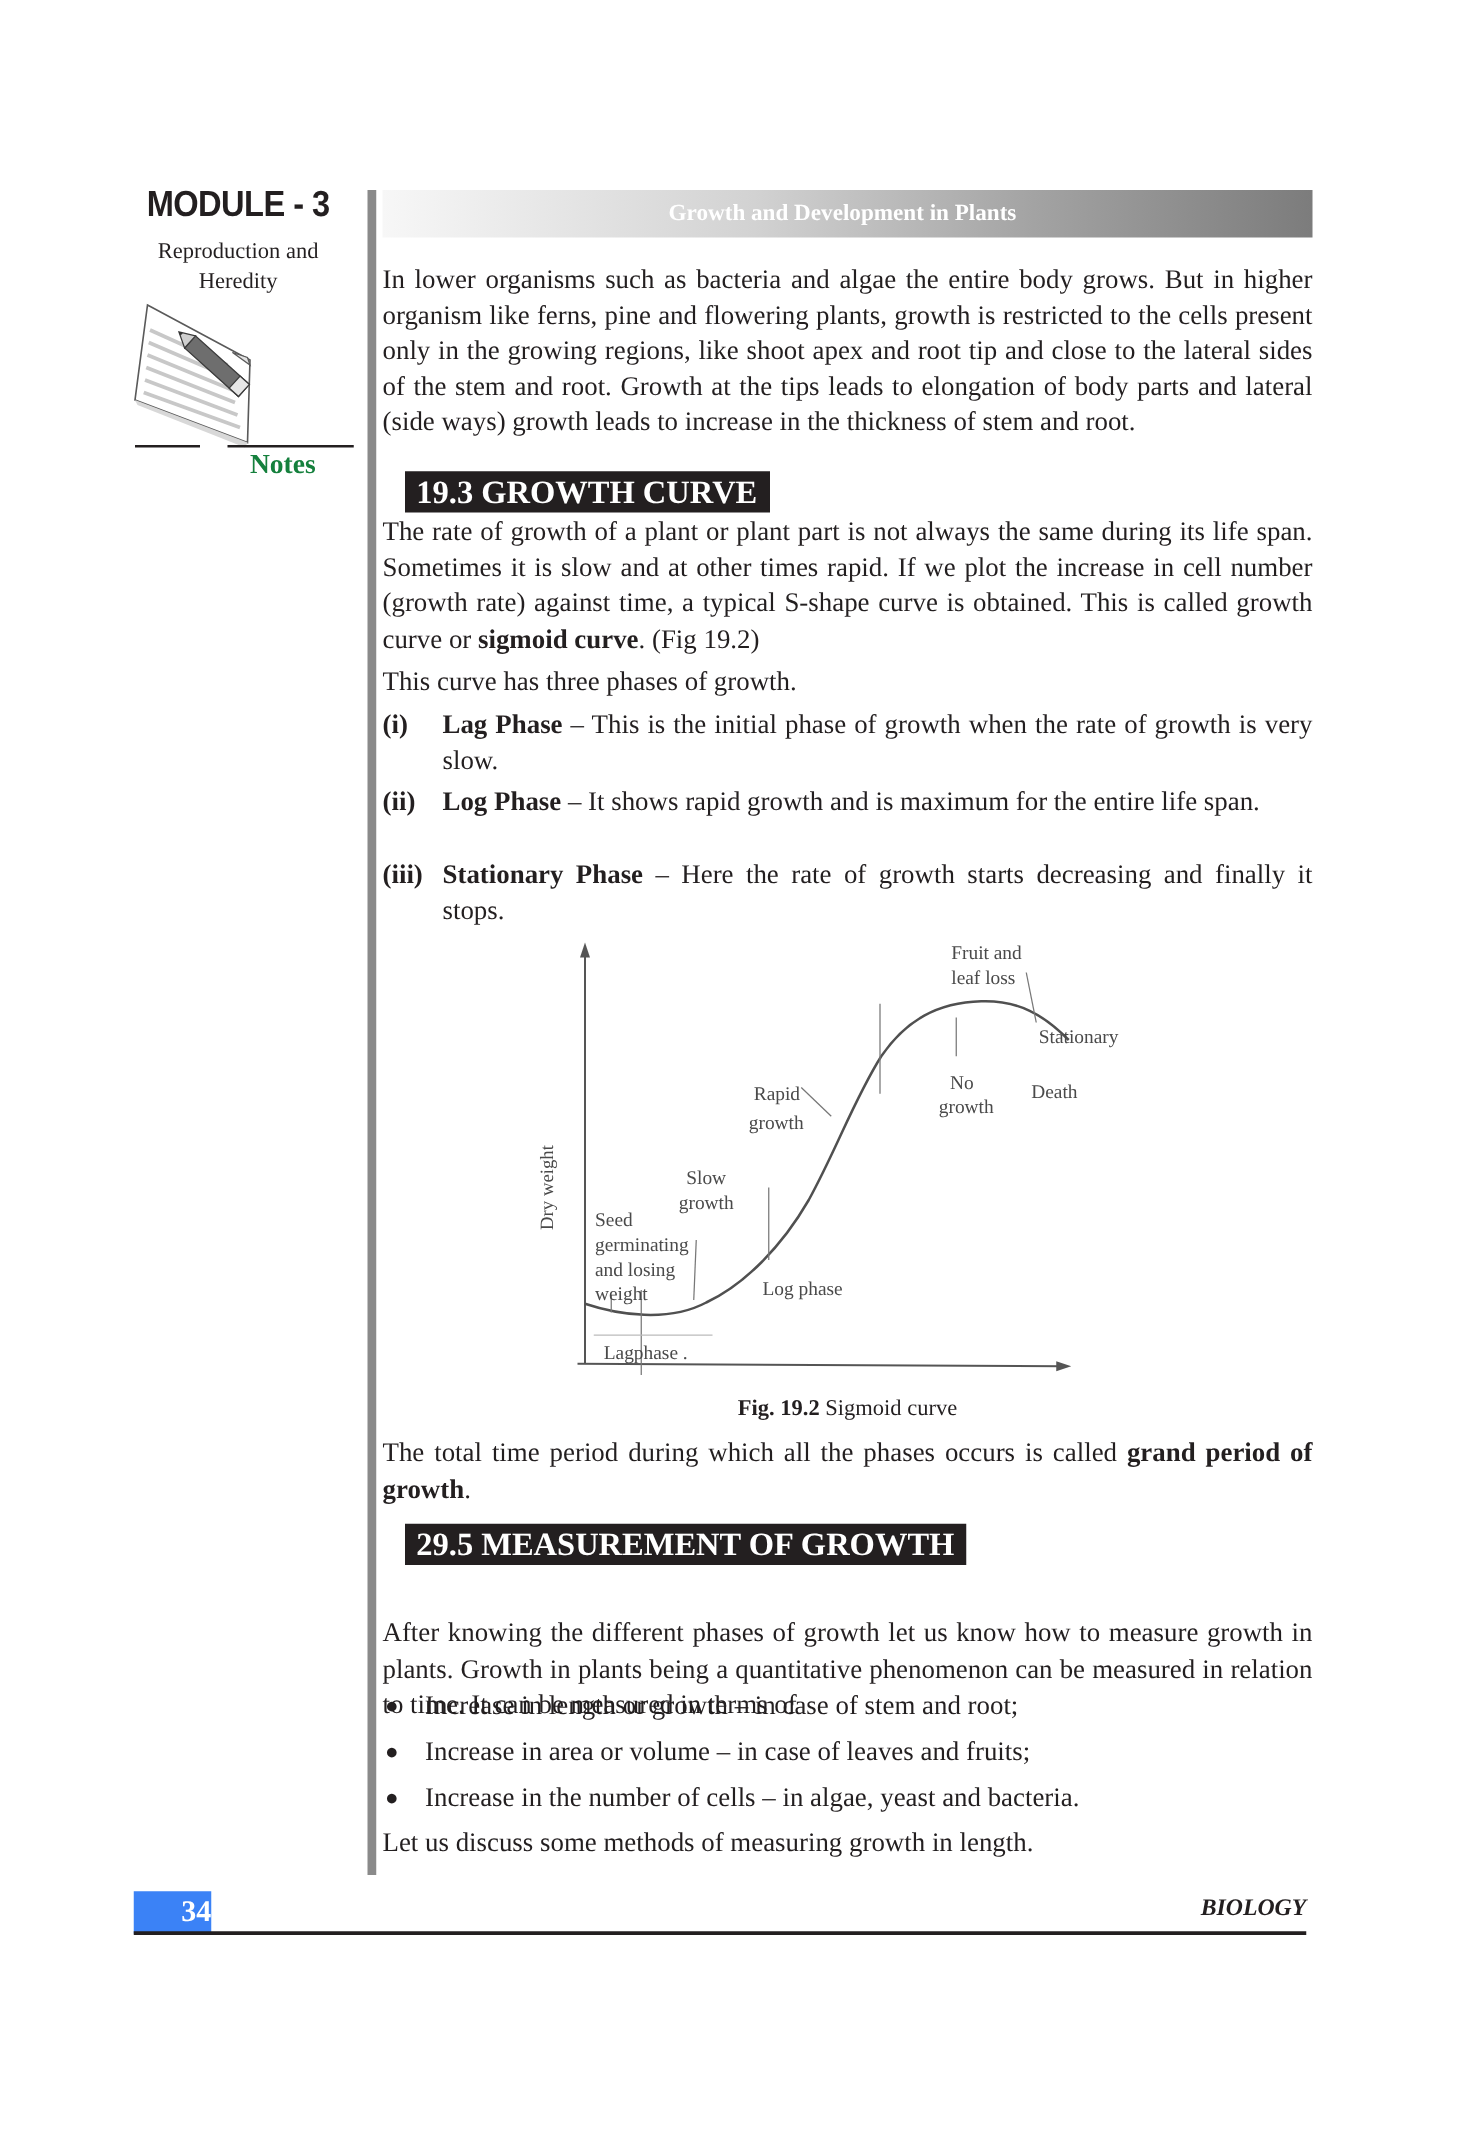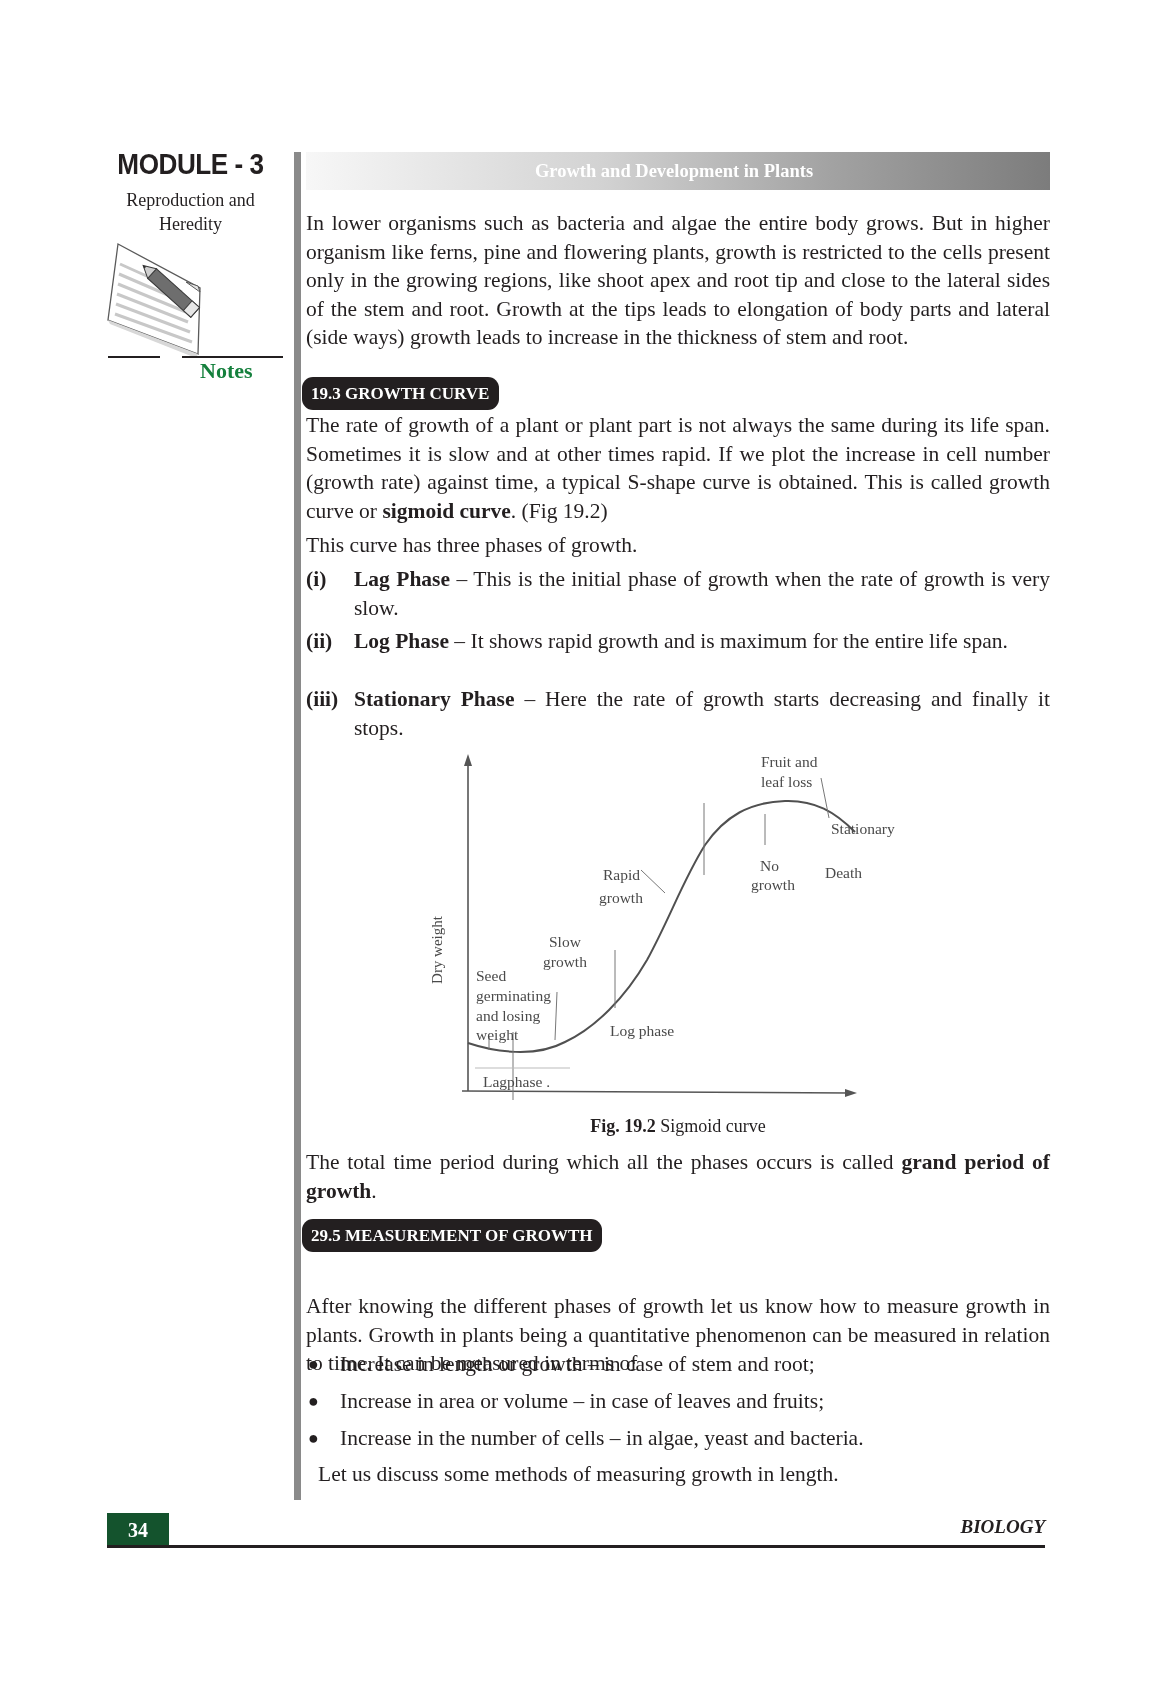--- a/index.html
+++ b/index.html
@@ -24,39 +24,39 @@
 
   
   #header-bar { left:306px; top:152px; width:744px; height:38px;
     background:linear-gradient(to right,#f7f7f7 0%,#d2d2d2 40%,#a3a3a3 70%,#7c7c7c 100%);
     display:flex; align-items:center; justify-content:center; box-sizing:border-box; padding-right:8px; }
   #header-title { color:#ffffff; font-weight:bold; font-size:18.5px; }
 
   
   .body { left:306px; width:744px; font-size:21.5px; line-height:28.6px; text-align:justify; }
   .body b { font-weight:bold; }
-  .sec-head { left:302px; height:33px; background:#231f20; color:#fff;
-    font-weight:bold; font-size:17px; line-height:33px; padding:0 10px 0 9px; white-space:nowrap;border-radius:11px; }
+  .sec-head { left:324px; height:33px; background:#231f20; color:#fff;
+    font-weight:bold; font-size:26px; line-height:33px; padding:0 10px 0 9px; white-space:nowrap; }
 
   .li { left:306px; width:744px; font-size:21.5px; line-height:28.6px; }
   .li .num { position:absolute; left:0; top:0; font-weight:bold; }
   .li .txt { position:absolute; left:48px; right:0; top:0; text-align:justify; }
 
   .bul { left:306px; width:744px; font-size:21.5px; line-height:28.6px; }
   .bul .dot { position:absolute; left:2px; top:0; font-size:18px; }
   .bul .txt { position:absolute; left:34px; top:0; right:0; }
 
   
   #figure { left:425px; top:740px; width:520px; height:370px; }
   #figure svg text { font-family:"Liberation Serif", serif; fill:#4a4a4a; }
   #caption { left:306px; top:1116px; width:744px; text-align:center; font-size:18px; }
 
   
-  #page-num-box { left:107px; top:1513px; width:62px; height:34px; background:#14532d;
-    color:#fff; font-weight:bold; font-size:20px; text-align:center; line-height:34px; }
+  #page-num-box { left:107px; top:1513px; width:62px; height:34px; background:#3b82f6;
+    color:#fff; font-weight:bold; font-size:24px; text-align:right; line-height:34px; }
   #footer-rule { left:107px; top:1545px; width:938px; height:3px; background:#231f20; }
   #footer-subject { left:845px; top:1516px; width:200px; text-align:right;
     font-style:italic; font-weight:bold; font-size:19px; }
 </style>
 </head>
 <body>
 
 <div id="module-title" class="abs">MODULE - 3</div>
 <div id="module-sub" class="abs">
   <div>Reproduction and</div>
@@ -174,17 +174,17 @@
 </div>
 <div class="abs bul" style="top:1387px;">
   <span class="dot">●</span>
   <span class="txt">Increase in area or volume – in case of leaves and fruits;</span>
 </div>
 <div class="abs bul" style="top:1424px;">
   <span class="dot">●</span>
   <span class="txt">Increase in the number of cells – in algae, yeast and bacteria.</span>
 </div>
 
-<div class="abs body" style="top:1460px;margin-left:12px;">Let us discuss some methods of measuring growth in length.</div>
+<div class="abs body" style="top:1460px;">Let us discuss some methods of measuring growth in length.</div>
 
 <div id="page-num-box" class="abs">34</div>
 <div id="footer-rule" class="abs"></div>
 <div id="footer-subject" class="abs">BIOLOGY</div>
 
 </body></html>

